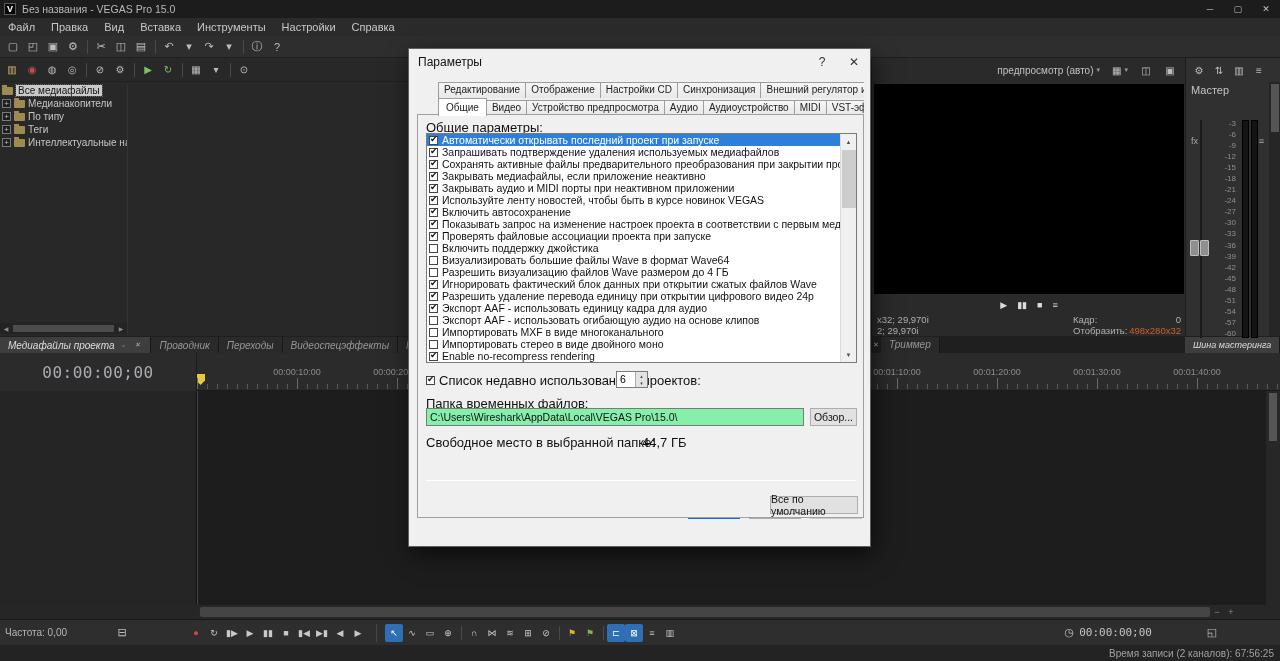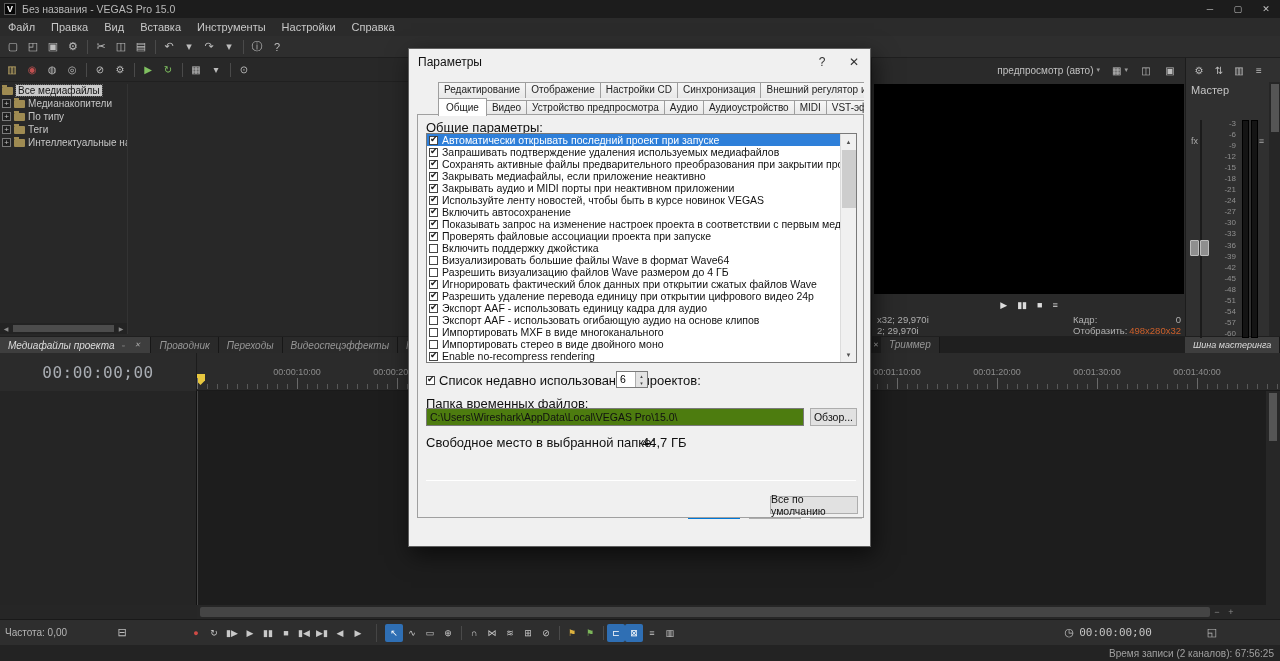--- a/index.html
+++ b/index.html
@@ -131,21 +131,21 @@
   .sb-btn { height:15px; width:16px; display:flex; align-items:center; justify-content:center; font-size:6px; color:#505050; }
   .sb-thumb { width:14px; height:58px; background:#cdcdcd; margin-top:1px; }
   .sb-down { margin-top:auto; }
   #recent-row { position:absolute; left:8px; top:258px; display:flex; align-items:center; gap:4px; }
   #recent-row .dlg-label { position:static; }
   #recent-spinner { position:absolute; left:198px; top:256px; width:32px; height:17px; border:1px solid #7a7a7a; background:#fff; display:flex; }
   #spin-value { flex:1; font-size:10.5px; padding-left:3px; line-height:15px; }
   #spin-btns { width:12px; display:flex; flex-direction:column; border-left:1px solid #adadad; }
   .spin-btn { flex:1; background:#e3e3e3; font-size:5px; color:#444; display:flex; align-items:center; justify-content:center; }
   #folder-label { left:8px; top:281px; }
-  #folder-input { position:absolute; left:8px; top:293px; width:378px; height:18px; border:1px solid #7a7a7a; background:#4d7c0f; font-size:10.5px; padding:0 3px; font-family:"Liberation Sans", sans-serif; color:#111; }
+  #folder-input { position:absolute; left:8px; top:293px; width:378px; height:18px; border:1px solid #7a7a7a; background:#86efac; font-size:10.5px; padding:0 3px; font-family:"Liberation Sans", sans-serif; color:#111; }
   .btn { background:#e1e1e1; border:1px solid #adadad; color:#111; font-size:10.5px; display:flex; align-items:center; justify-content:center; }
   #browse-btn { position:absolute; left:392px; top:293px; width:47px; height:18px; }
   #freespace-label { left:8px; top:320px; }
   #freespace-value { left:224px; top:320px; }
   #dlg-separator { position:absolute; left:8px; right:7px; top:365px; height:1px; background:#dcdcdc; border-bottom:1px solid #fff; }
   #defaults-btn { position:absolute; left:352px; top:381px; width:88px; height:18px; }
   #dlg-buttons { position:absolute; top:452px; right:8px; display:flex; gap:9px; }
   #ok-btn { width:52px; height:18px; border:1px solid #0078d7; box-shadow:inset 0 0 0 1px #0078d7; }
   #cancel-btn { width:52px; height:18px; }
   #apply-btn { width:52px; height:18px; color:#9a9a9a; border-color:#c9c9c9; background:#ececec; }

